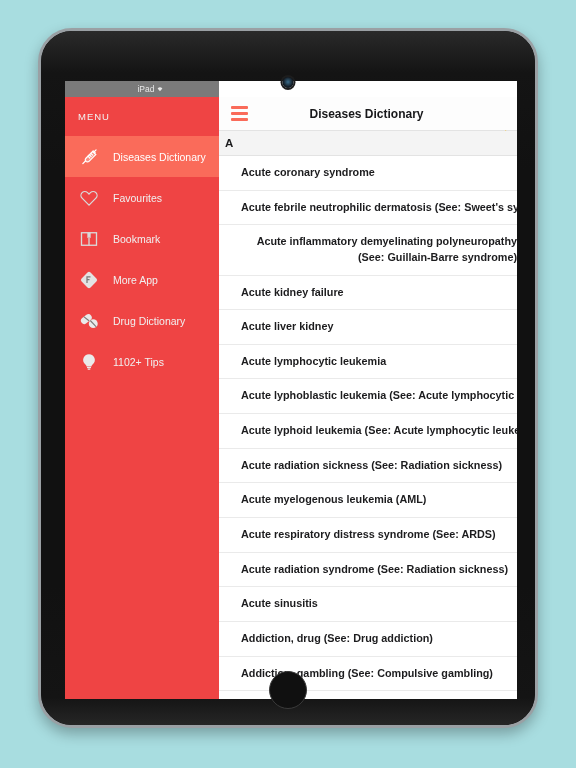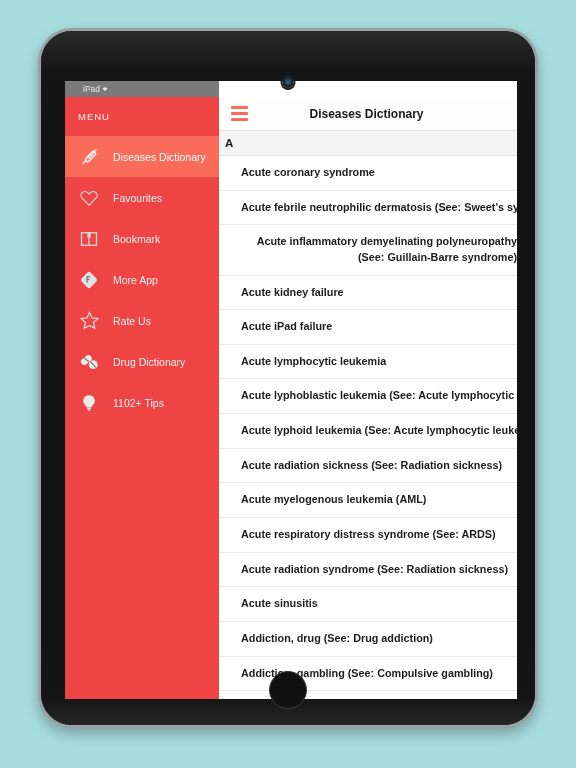--- a/index.html
+++ b/index.html
@@ -72,20 +72,21 @@
     font-size: 8.5px;
     line-height: 16px;
   }
   .sb-left {
     width: 154px;
     background: #7a7a7a;
     color: #e8e8e8;
     display: flex; align-items: center;
     padding-left: 18px;
     gap: 0;
+    justify-content: center;
   }
   .sb-right {
     flex: 1;
     background: #fbfbfb;
     color: #1b1b1b;
     display: flex;
     align-items: center;
     position: relative;
     margin-top: 46px;
   }
@@ -313,28 +314,20 @@
         <div class="nav-item">
           <span class="nav-icon">
             <svg width="20" height="20" viewBox="0 0 24 24">
               <rect x="4.4" y="4.4" width="15.2" height="15.2" rx="2.6" transform="rotate(45 12 12)" fill="#e3e3e3"></rect>
               <path d="M13.8 8.3 L9.6 8.3 L9.6 11.6 L12.6 11.6 L9.6 11.6 L9.6 15.7" fill="none" stroke="#7a7a7a" stroke-width="1.5"></path>
             </svg>
           </span>
           <span class="nav-label">More App</span>
         </div>
 
-        <div class="nav-item">
-          <span class="nav-icon">
-            <svg width="21" height="21" viewBox="0 0 24 24">
-              <path d="M12 2.8 L14.9 9.1 L21.6 9.8 L16.6 14.3 L18.1 21 L12 17.6 L5.9 21 L7.4 14.3 L2.4 9.8 L9.1 9.1 Z" fill="none" stroke="#d9d9d9" stroke-width="1.4"></path>
-            </svg>
-          </span>
-          <span class="nav-label">Rate Us</span>
-        </div>
 
         <div class="nav-item">
           <span class="nav-icon">
             <svg width="21" height="21" viewBox="0 0 24 24">
               <rect x="1.6" y="6.6" width="13.6" height="7.6" rx="3.8" transform="rotate(-38 8.4 10.4)" fill="#eaeaea"></rect>
               <path d="M5.4 7.6 L11.4 12.3" stroke="#7a7a7a" stroke-width="1.3"></path>
               <circle cx="16.3" cy="15.6" r="5.1" fill="#eaeaea"></circle>
               <path d="M12.9 12 L19.7 19.2" stroke="#7a7a7a" stroke-width="1.3"></path>
             </svg>
           </span>
@@ -363,21 +356,21 @@
           <div class="nav-title">Diseases Dictionary</div>
         </div>
 
         <div class="section-header">A</div>
 
         <div class="list" id="disease-list">
             <div class="list-row">Acute coronary syndrome</div>
             <div class="list-row">Acute febrile neutrophilic dermatosis (See: Sweet's syndrome)</div>
             <div class="list-row wrap">Acute inflammatory demyelinating polyneuropathy (See: Guillain-Barre syndrome)</div>
             <div class="list-row">Acute kidney failure</div>
-            <div class="list-row">Acute iPad failure</div>
+            <div class="list-row">Acute liver kidney</div>
             <div class="list-row">Acute lymphocytic leukemia</div>
             <div class="list-row">Acute lyphoblastic leukemia (See: Acute lymphocytic leukemia)</div>
             <div class="list-row">Acute lyphoid leukemia (See: Acute lymphocytic leukemia)</div>
             <div class="list-row">Acute radiation sickness (See: Radiation sickness)</div>
             <div class="list-row">Acute myelogenous leukemia (AML)</div>
             <div class="list-row">Acute respiratory distress syndrome (See: ARDS)</div>
             <div class="list-row">Acute radiation syndrome (See: Radiation sickness)</div>
             <div class="list-row">Acute sinusitis</div>
             <div class="list-row">Addiction, drug (See: Drug addiction)</div>
             <div class="list-row">Addiction, gambling (See: Compulsive gambling)</div>

